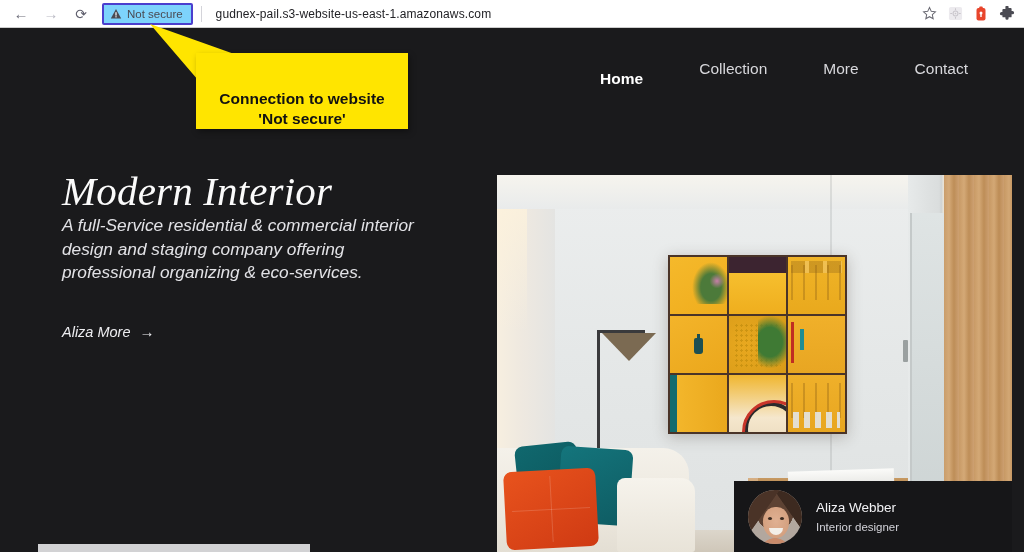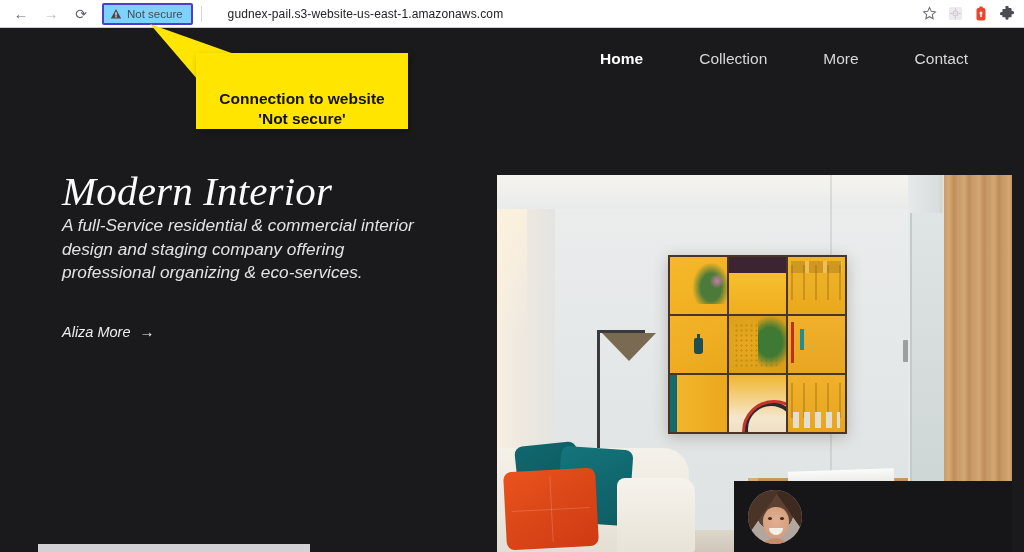--- a/index.html
+++ b/index.html
@@ -43,21 +43,21 @@
     background: #7dd3fc;
     position: relative;
   }
   .warn-icon {
     width: 12px; height: 12px; position: relative; display: inline-block;
   }
   .warn-icon svg { display: block; }
   .sec-label { font-size: 11.5px; color: #4a4a52; white-space: nowrap; }
   .url-divider { width: 1px; height: 16px; background: #d4d4da; margin: 0 0 0 8px; }
   .url-text {
-    font-size: 12px; color: #222226; margin-left: 26px; white-space: nowrap;
+    font-size: 12px; color: #222226; margin-left: 14px; white-space: nowrap;
     letter-spacing: 0.01em;
   }
   .omni-right { display: flex; align-items: center; gap: 0; padding-right: 4px; }
   .icon-btn {
     width: 26px; height: 26px; display: flex; align-items: center; justify-content: center;
   }
 
   
   .page {
     position: absolute; top: 28px; left: 0; width: 1024px; height: 524px;
@@ -77,21 +77,21 @@
     font-size: 11.5px; font-weight: bold; letter-spacing: 0.06em;
     white-space: nowrap;
   }
   .main-nav {
     position: absolute; right: 56px; top: 22px;
     display: flex; align-items: center; gap: 56px;
   }
   .nav-link {
     color: #d8d8dc; font-size: 15.5px; text-decoration: none; white-space: nowrap;
   }
-  .nav-link.active { color: #ffffff; font-weight: bold; }
+  .nav-link.active { color: #ffffff; font-weight: bold; margin-top: 20px; }
 
   
   .hero { position: absolute; top: 0; left: 0; width: 1024px; height: 524px; }
   .hero-text { position: absolute; left: 62px; top: 141px; width: 400px; font-style: italic; }
   .hero-title {
     font-family: "Liberation Serif", serif;
     font-size: 41px; font-weight: normal; color: #fbfbfb;
     letter-spacing: 0.004em; line-height: 1.1;
   }
   .hero-desc {
@@ -489,20 +489,24 @@
       </div>
 
       <div class="designer-card">
         <div class="avatar">
           <div class="av-hair"></div>
           <div class="av-face"></div>
           <div class="av-eye-l"></div>
           <div class="av-eye-r"></div>
           <div class="av-smile"></div>
         </div>
+        <div class="designer-info">
+          <div class="designer-name">Aliza Webber</div>
+          <div class="designer-role">Interior designer</div>
+        </div>
       </div>
 
     </section>
   </div>
 
   <div class="callout-wrap">
     <svg class="callout-tail" viewBox="0 0 130 56">
       <polygon points="10,0 122,40 56,30 58,56" fill="#ffe500"></polygon>
     </svg>
     <div class="callout-box">

